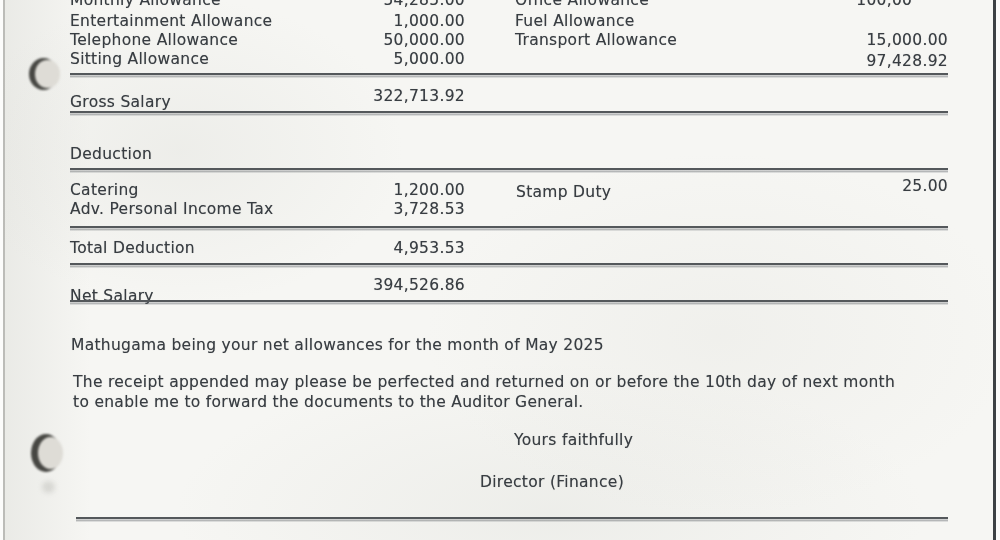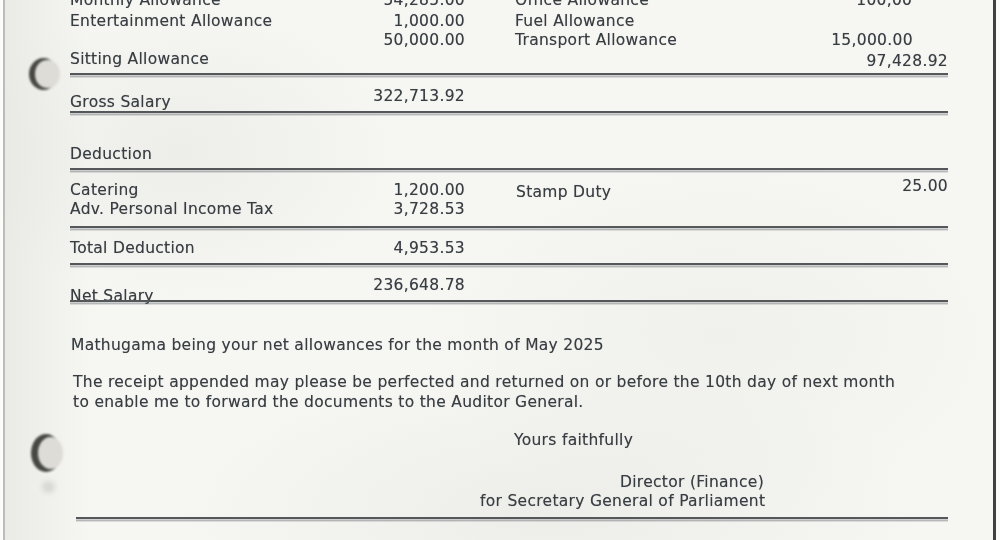--- a/index.html
+++ b/index.html
@@ -52,25 +52,27 @@
     <span class="ink val v1" style="top:-9px;">54,285.00</span>
     <span class="ink lbl" style="left:515px;top:-9px;">Office Allowance</span>
     <span class="ink val v2" style="top:-9px;">100,000.00</span>
   </div>
 
   <span class="ink lbl" style="left:70px;top:12px;">Entertainment Allowance</span>
   <span class="ink val v1" style="top:12px;">1,000.00</span>
   <span class="ink lbl" style="left:515px;top:12px;">Fuel Allowance</span>
   <span class="ink val v2" style="top:12px;margin-top:40px;">97,428.92</span>
 
+  <span class="ink lbl" style="left:70px;top:31px;">Telephone Allowance</span>
   <span class="ink val v1" style="top:31px;">50,000.00</span>
   <span class="ink lbl" style="left:515px;top:31px;">Transport Allowance</span>
-  <span class="ink val v2" style="top:31px;text-align:center;">15,000.00</span>
+  <span class="ink val v2" style="top:31px;">15,000.00</span>
 
   <span class="ink lbl" style="left:70px;top:50px;">Sitting Allowance</span>
+  <span class="ink val v1" style="top:50px;">5,000.00</span>
 
   <div class="rule" style="left:70px;top:73px;width:878px;"></div>
 
   <span class="ink lbl" style="left:70px;top:87px;margin-top:6px;">Gross Salary</span>
   <span class="ink val v1" style="top:87px;">322,713.92</span>
 
   <div class="rule" style="left:70px;top:111px;width:878px;"></div>
 
   <span class="ink lbl" style="left:70px;top:145px;">Deduction</span>
   <div class="rule" style="left:70px;top:168px;width:878px;"></div>
@@ -84,28 +86,27 @@
   <span class="ink val v1" style="top:200px;">3,728.53</span>
 
   <div class="rule" style="left:70px;top:226px;width:878px;"></div>
 
   <span class="ink lbl" style="left:70px;top:239px;">Total Deduction</span>
   <span class="ink val v1" style="top:239px;">4,953.53</span>
 
   <div class="rule" style="left:70px;top:263px;width:878px;"></div>
 
   <span class="ink lbl" style="left:70px;top:276px;margin-top:11px;">Net Salary</span>
-  <span class="ink val v1" style="top:276px;">236,648.78</span>
+  <span class="ink val v1" style="top:276px;">394,526.86</span>
 
   <div class="rule" style="left:70px;top:300px;width:878px;"></div>
 
   <span class="ink lbl" style="left:71px;top:336px;">Mathugama being your net allowances for the month of May 2025</span>
 
   <span class="ink lbl" style="left:73px;top:373px;">The receipt appended may please be perfected and returned on or before the 10th day of next month</span>
   <span class="ink lbl" style="left:73px;top:393px;">to enable me to forward the documents to the Auditor General.</span>
 
   <span class="ink lbl" style="left:514px;top:431px;">Yours faithfully</span>
-  <span class="ink lbl" style="left:480px;top:473px;width:284px;text-align:right;">Director (Finance)</span>
-  <span class="ink lbl" style="left:480px;top:492px;width:284px;text-align:center;">for Secretary General of Parliament</span>
+  <span class="ink lbl" style="left:480px;top:473px;width:284px;text-align:left;">Director (Finance)</span>
 
   <div class="rule" style="left:76px;top:517px;width:872px;"></div>
 
 </div>
 
 </body></html>

